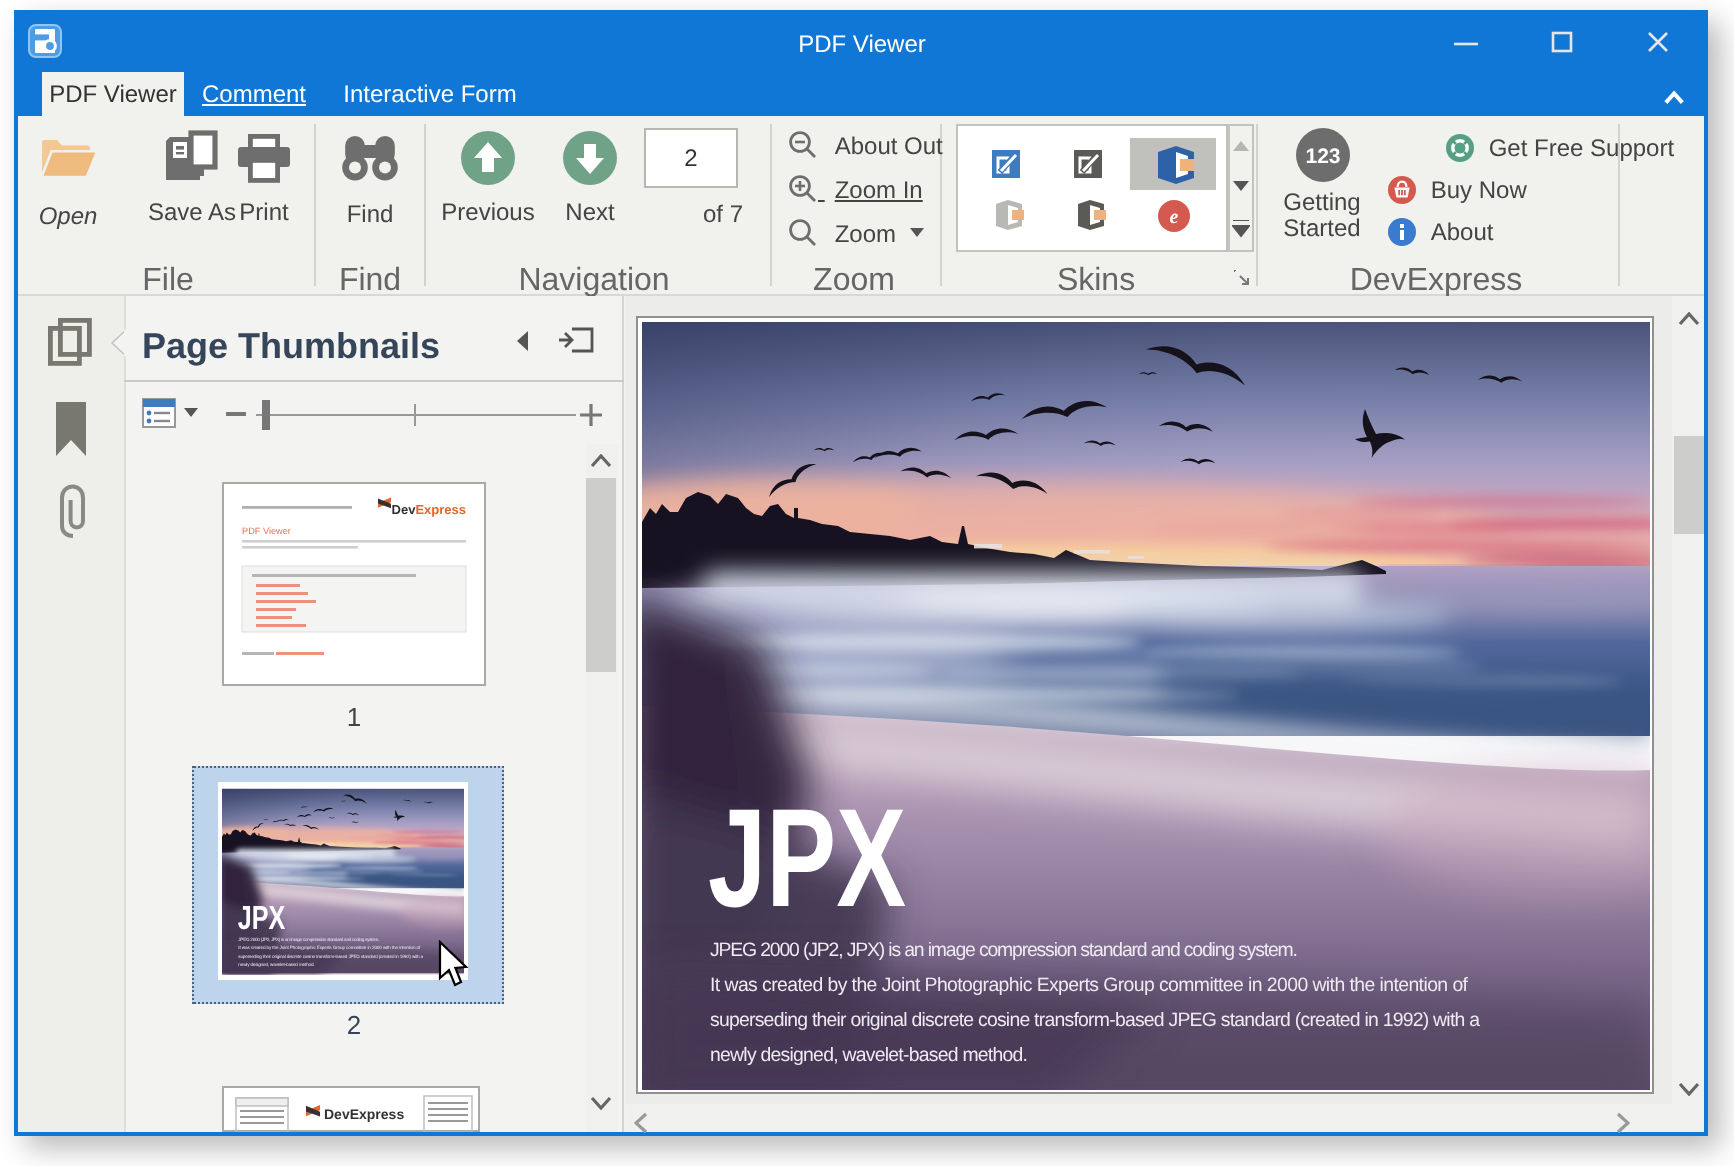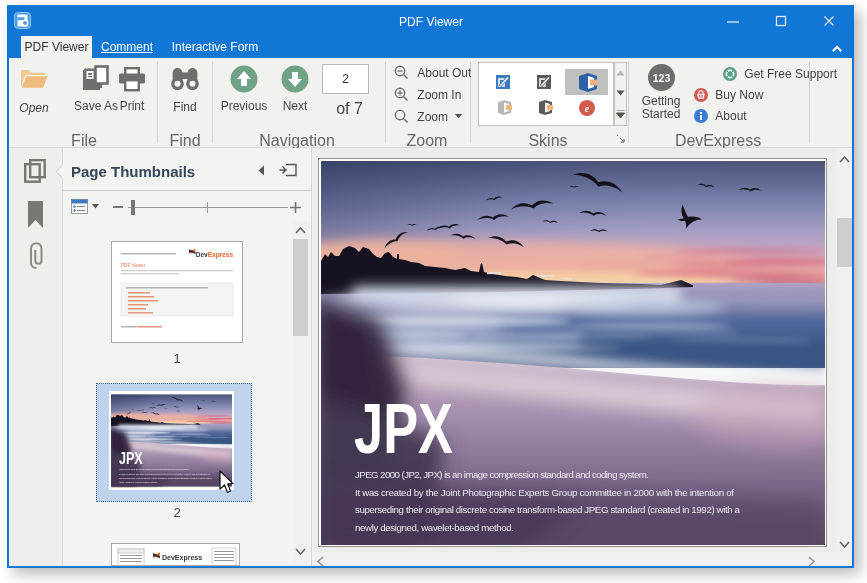--- a/index.html
+++ b/index.html
@@ -21,21 +21,21 @@
   .gsep { position:absolute; top:62px; height:81px; width:1px; background:#d4d2cf; }
   .glabel { position:absolute; top:132px; font-size:16px; color:#666; text-align:center; }
   .bigbtn { position:absolute; top:63px; text-align:center; font-size:12px; color:#444; }
   .bigbtn .ic { height:32px; display:flex; align-items:center; justify-content:center; }
   .smallrow { position:absolute; font-size:12px; color:#444; height:16px; line-height:16px; white-space:nowrap; }
   .sidebar { position:absolute; left:9px; top:148px; width:53px; height:418px; background:#eeeeeb; }
   .panel { position:absolute; left:62px; top:148px; width:250px; height:418px; background:#f3f3f1;
     border-left:1px solid #dddddb; border-right:1px solid #d4d4d1; }
   .phead { position:absolute; left:62px; top:151px; width:250px; height:40px;
     border-bottom:1px solid #c9c9c6; }
-  .phead .t { position:absolute; left:9px; top:12px; font-size:15px; font-weight:bold; color:#36465a; }
+  .phead .t { position:absolute; left:9px; top:12px; font-size:18px; font-weight:bold; color:#36465a; }
   .docarea { position:absolute; left:313px; top:148px; width:539px; height:418px; background:#ececea; }
   .thumblabel { position:absolute; font-size:13px; color:#444; text-align:center; width:40px; }
   .smallrow svg { display:inline-block; }
 </style>
 </head>
 <body>
 <div class="win"></div>
 <div class="titlebar"></div>
 
 <svg class="abs" style="left:14px;top:12px" width="17" height="17" viewBox="0 0 17 17">
@@ -142,29 +142,29 @@
   <div class="ic">
       <svg width="28" height="28" viewBox="0 0 28 28">
     <circle cx="14" cy="14" r="13.5" fill="#6fa287"></circle>
     <path d="M14 22 L7 14 H11 V7 H17 V14 H21 Z" fill="#fff"></path>
   </svg>
     </div>
   <div style="margin-top:4px">Next</div>
 </div>
 <div class="abs" style="left:322px;top:64px;width:47px;height:30px;background:#fff;border:1px solid #b6b6b3;
   font-size:12px;color:#333;text-align:center;line-height:28px;">2</div>
-<div class="abs" style="left:326px;top:100px;width:47px;text-align:center;font-size:16px;color:#444;">of 7</div>
+<div class="abs" style="left:338px;top:100px;width:47px;text-align:center;font-size:12px;color:#444;">of 7</div>
 
 <div class="smallrow" style="left:394px;top:65px;">
   <svg style="vertical-align:-3px" width="15" height="15" viewBox="0 0 15 15">
     <circle cx="6" cy="6" r="4.7" fill="none" stroke="#6e6e6e" stroke-width="1.4"></circle>
     <line x1="9.5" y1="9.5" x2="13.5" y2="13.5" stroke="#6e6e6e" stroke-width="1.4"></line>
     <line x1="3.5" y1="6" x2="8.5" y2="6" stroke="#6e6e6e" stroke-width="1.3"></line>
   </svg> <span style="margin-left:5px">About Out</span></div>
-<div class="smallrow" style="left:394px;top:87px;">
+<div class="smallrow" style="left:394px;top:87px;text-decoration:underline;">
   <svg style="vertical-align:-3px" width="15" height="15" viewBox="0 0 15 15">
     <circle cx="6" cy="6" r="4.7" fill="none" stroke="#6e6e6e" stroke-width="1.4"></circle>
     <line x1="9.5" y1="9.5" x2="13.5" y2="13.5" stroke="#6e6e6e" stroke-width="1.4"></line>
     <line x1="3.5" y1="6" x2="8.5" y2="6" stroke="#6e6e6e" stroke-width="1.3"></line>
     <line x1="6" y1="3.5" x2="6" y2="8.5" stroke="#6e6e6e" stroke-width="1.3"></line>
   </svg> <span style="margin-left:5px">Zoom In</span></div>
 <div class="smallrow" style="left:394px;top:109px;">
   <svg style="vertical-align:-3px" width="15" height="15" viewBox="0 0 15 15">
     <circle cx="6" cy="6" r="4.7" fill="none" stroke="#6e6e6e" stroke-width="1.4"></circle>
     <line x1="9.5" y1="9.5" x2="13.5" y2="13.5" stroke="#6e6e6e" stroke-width="1.4"></line>

